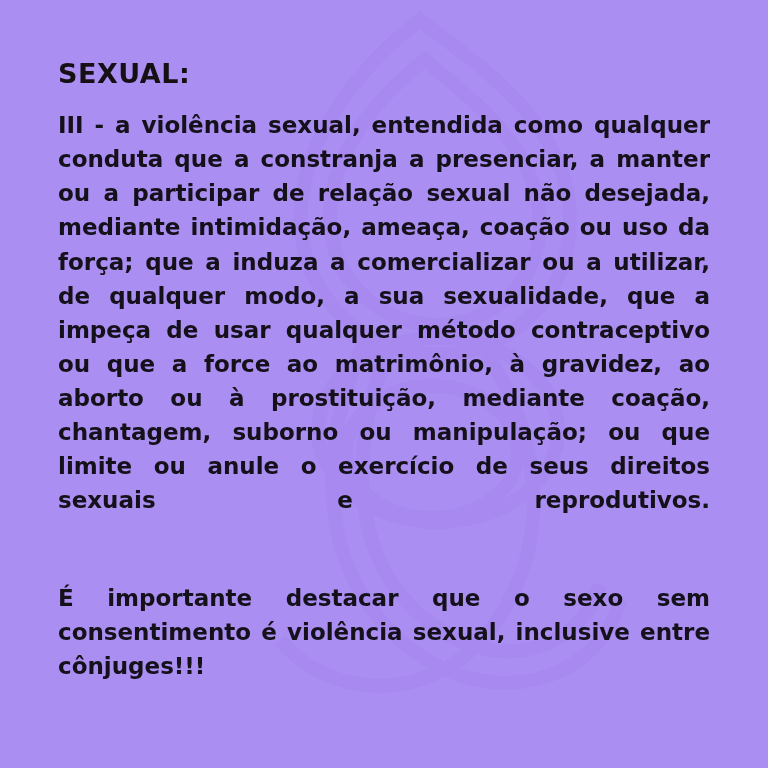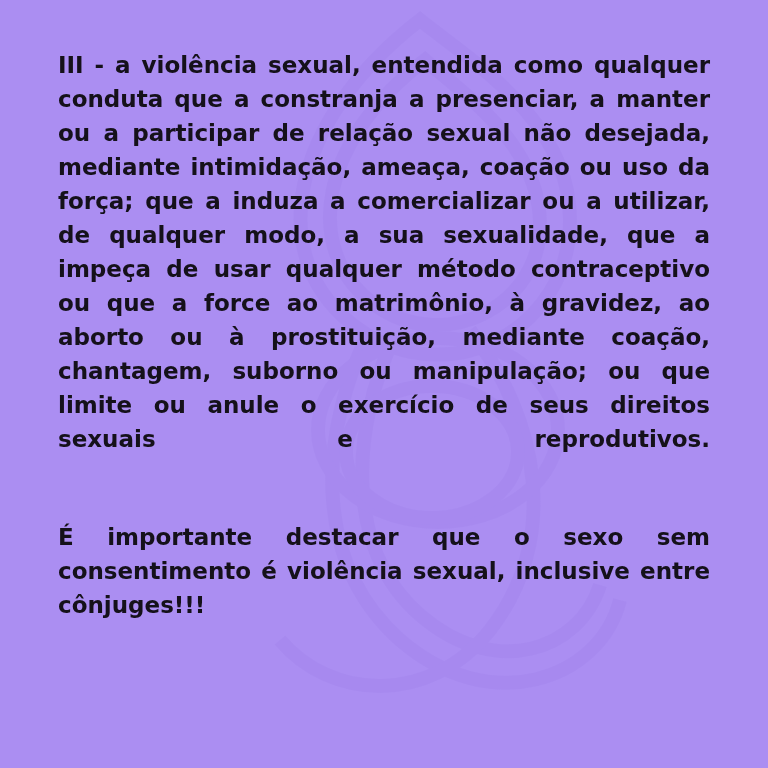--- a/index.html
+++ b/index.html
@@ -86,18 +86,19 @@
       <path d="M255 60 C 150 140, 130 250, 205 305 C 275 355, 370 305, 370 225 C 370 145, 295 95, 255 60 Z"></path>
       <path d="M200 330 C 150 430, 140 560, 230 640 C 320 718, 430 680, 450 600"></path>
       <path d="M225 335 C 180 430, 175 550, 250 615 C 325 680, 410 650, 430 585"></path>
       <path d="M300 330 C 370 420, 390 540, 320 630 C 260 706, 160 700, 110 640"></path>
       <ellipse cx="268" cy="430" rx="120" ry="92"></ellipse>
       <ellipse cx="262" cy="452" rx="86" ry="66"></ellipse>
     </g>
   </svg>
 
   <div class="content">
+    <h1 class="heading">SEXUAL:</h1>
 
     <p class="body-text">III - a violência sexual, entendida como qualquer conduta que a constranja a presenciar, a manter ou a participar de relação sexual não desejada, mediante intimidação, ameaça, coação ou uso da força; que a induza a comercializar ou a utilizar, de qualquer modo, a sua sexualidade, que a impeça de usar qualquer método contraceptivo ou que a force ao matrimônio, à gravidez, ao aborto ou à prostituição, mediante coação, chantagem, suborno ou manipulação; ou que limite ou anule o exercício de seus direitos sexuais e reprodutivos.</p>
 
     <p class="body-text last">É importante destacar que o sexo sem consentimento é violência sexual, inclusive entre cônjuges!!!</p>
   </div>
 </div>
 
 </body></html>

